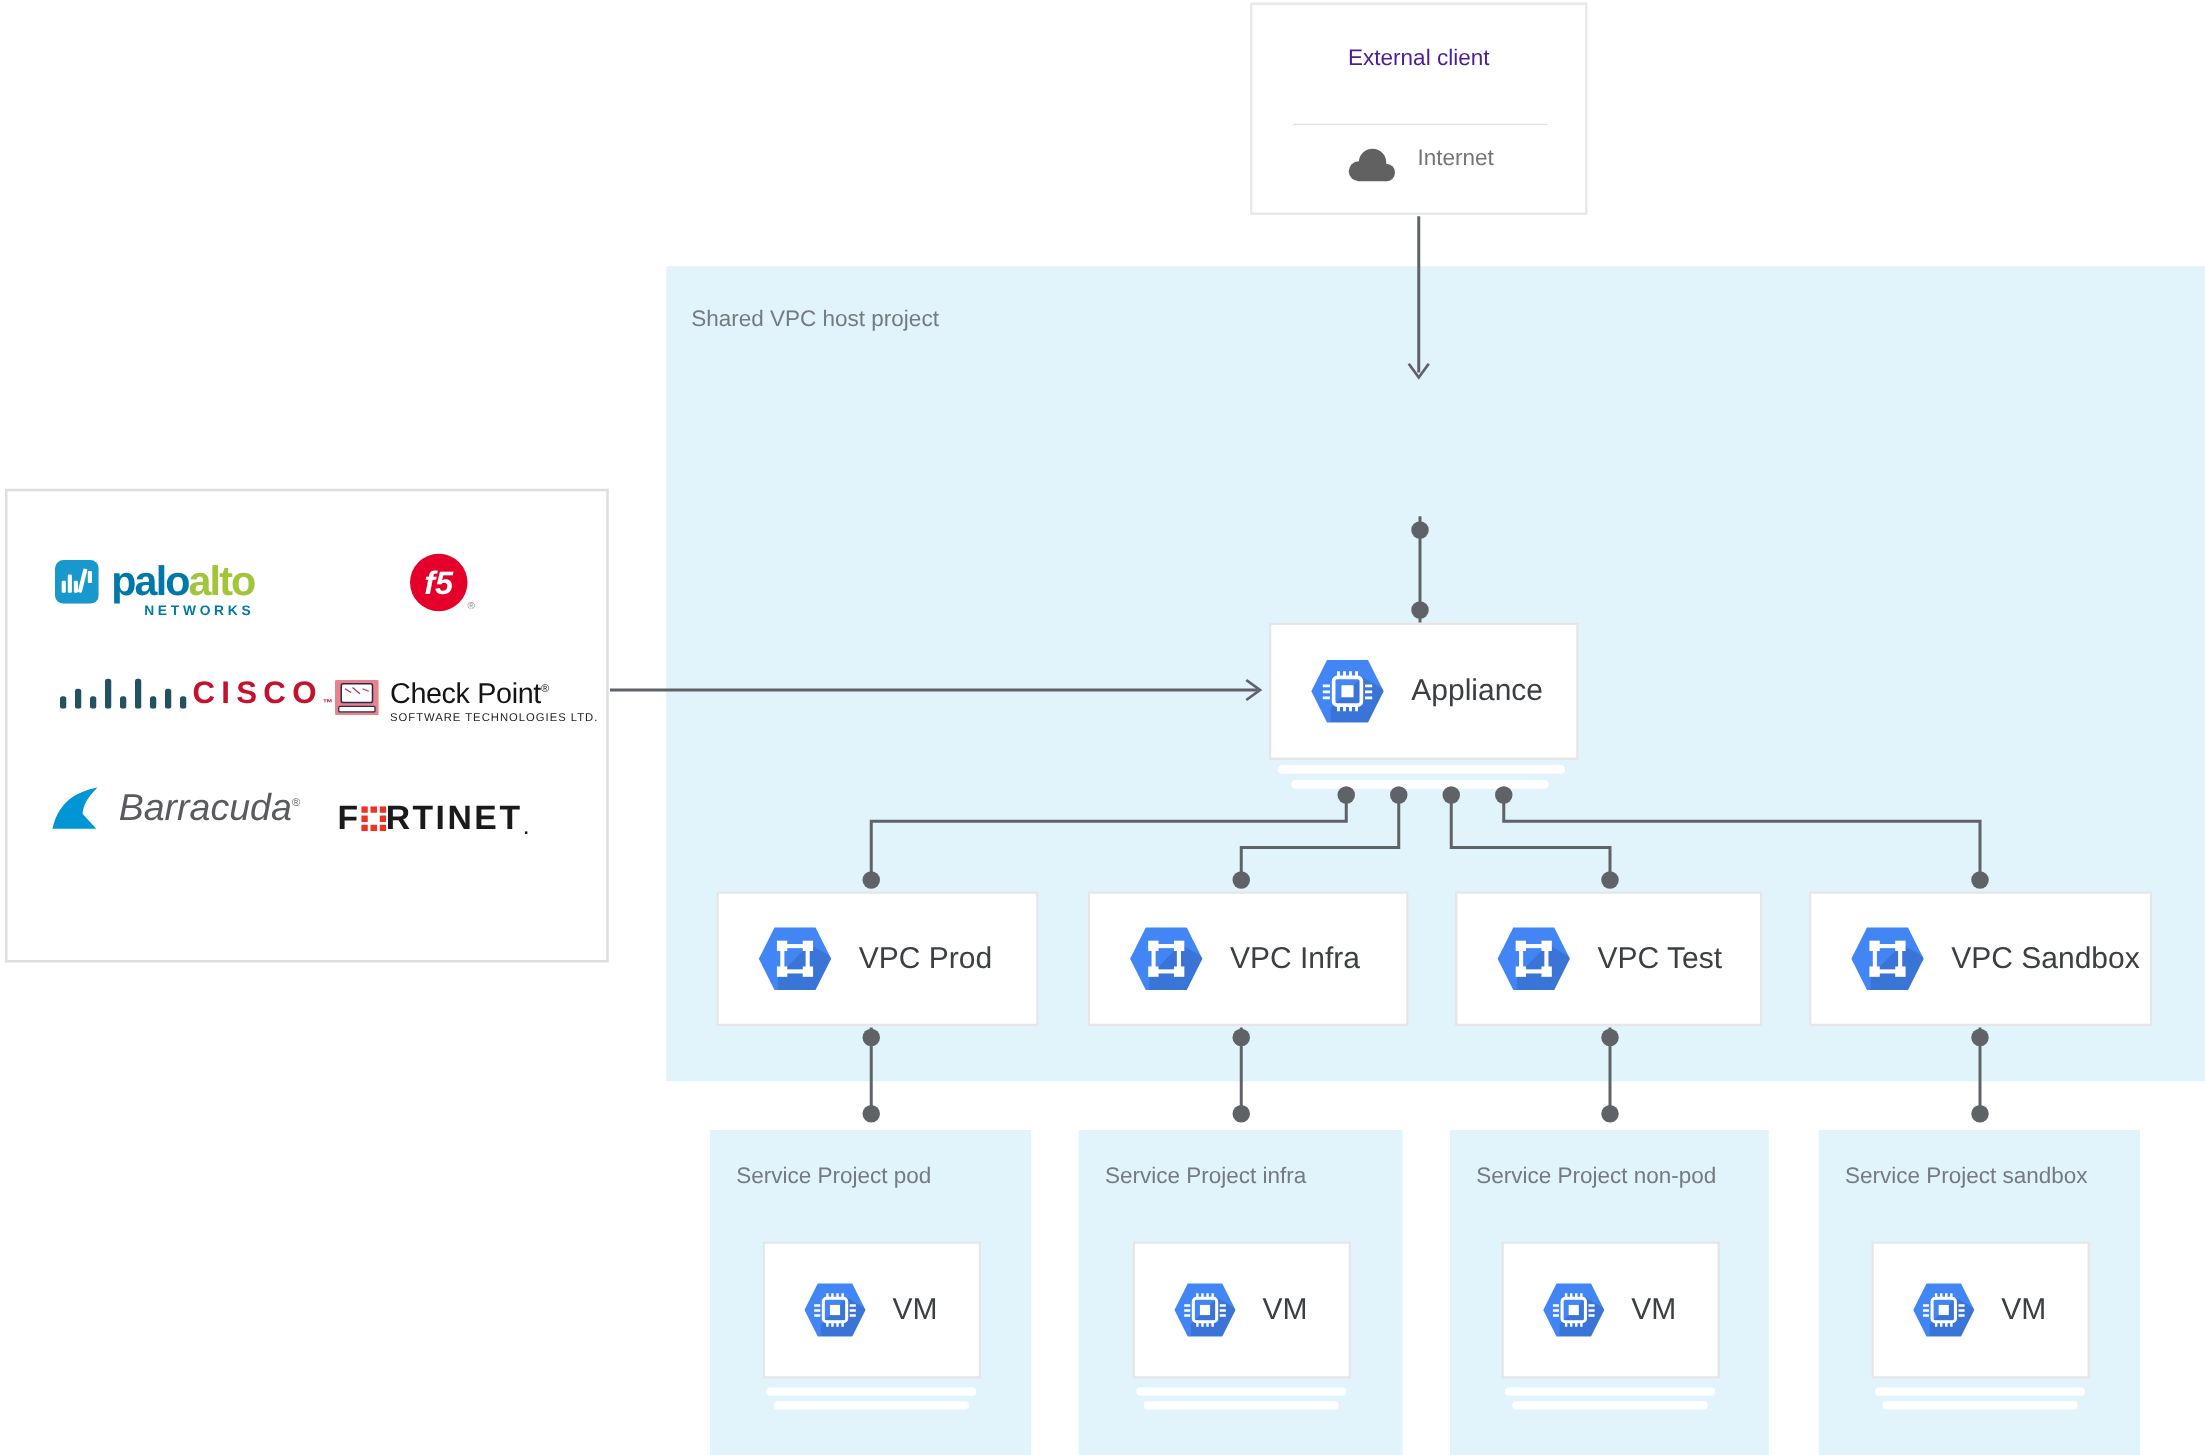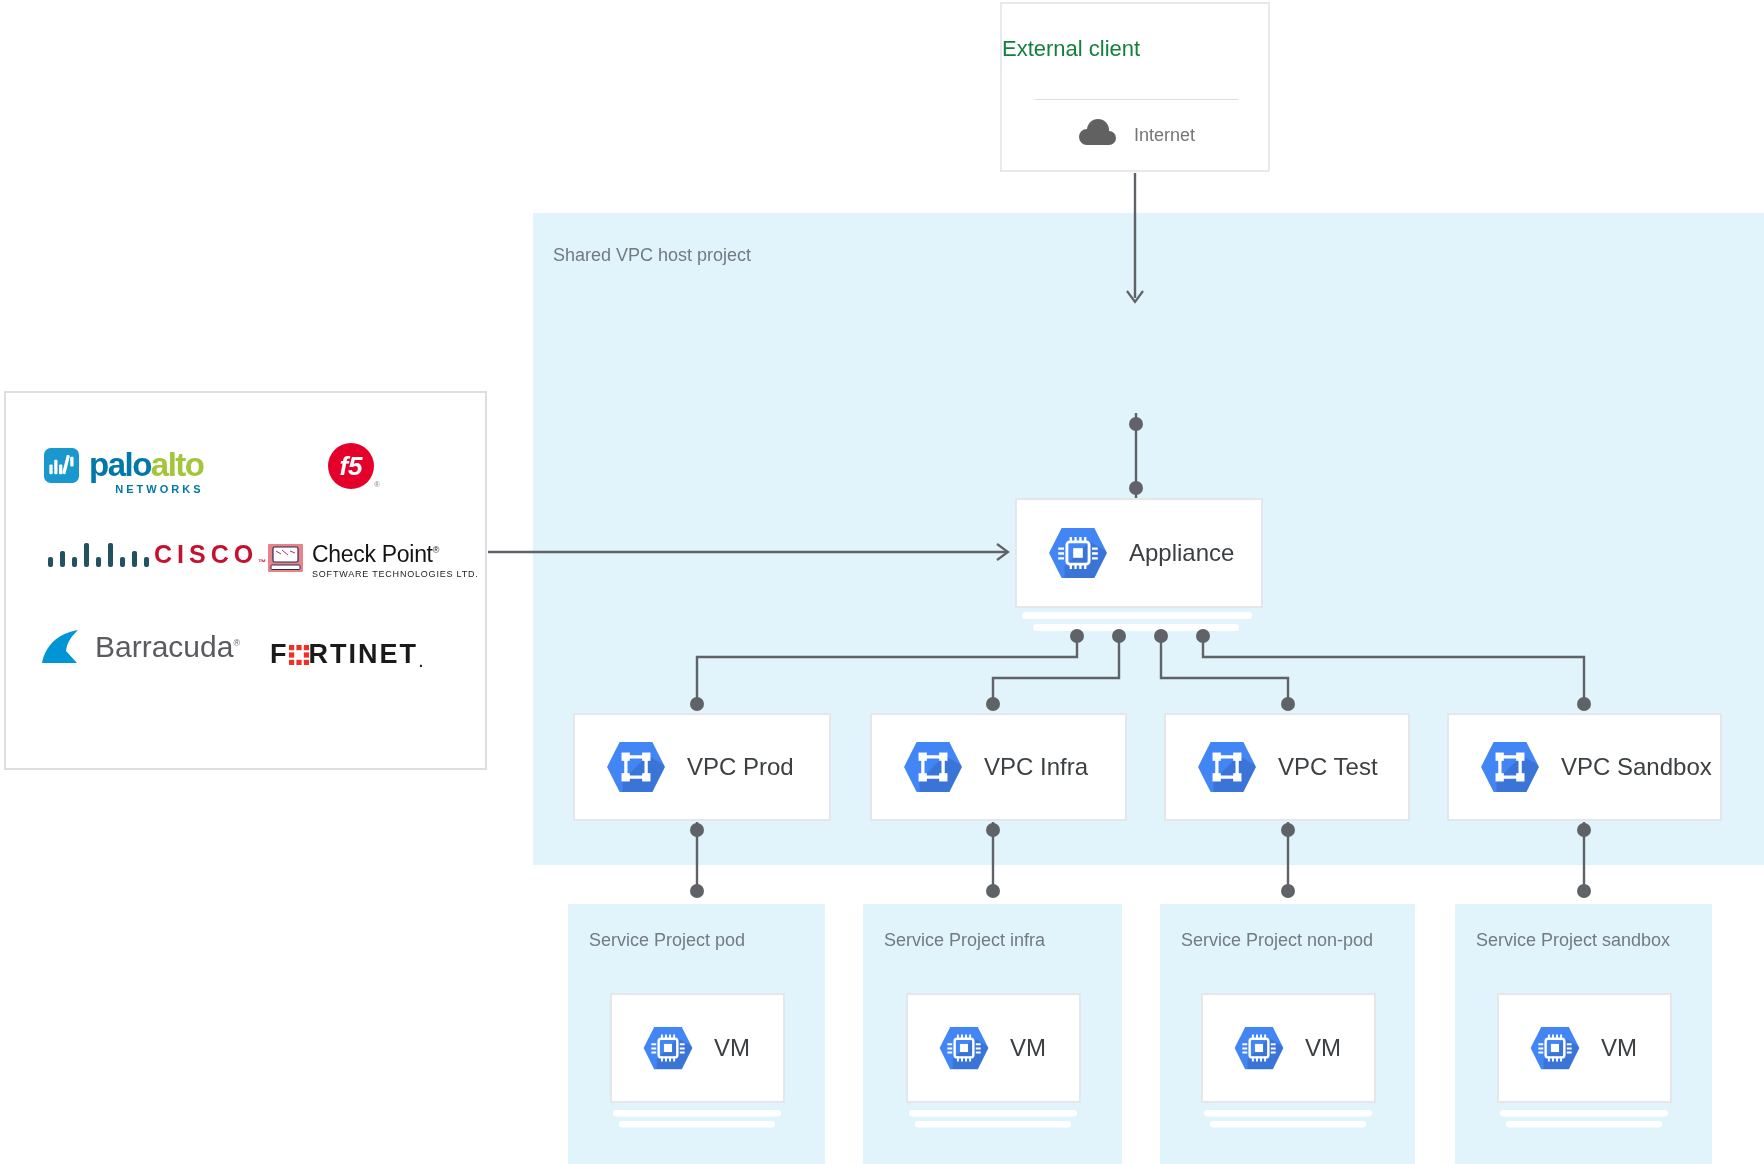--- a/index.html
+++ b/index.html
@@ -9,23 +9,23 @@
   }
   .region{position:absolute;background:#E1F3FB;}
   .region-label{position:absolute;left:20px;top:32px;font-size:18px;color:#747A80;}
   .svc-label{padding:26px 0 0 21px;font-size:18px;color:#747A80;}
   .card{position:absolute;background:#fff;border:2px solid #E4E6E9;box-sizing:border-box;}
   .node{display:flex;align-items:center;gap:20px;padding-left:30px;}
   .hex{width:62px;height:54px;flex:0 0 auto;}
   .vm .hex{width:52px;height:46px;}
   .node-label{font-size:24px;color:#3C4043;white-space:nowrap;}
   .external{left:1000px;top:2px;width:270px;height:170px;border-color:#E7E9EC;}
-  .ext-title{text-align:left;margin-top:32px;font-size:22px;color:#15803d;}
+  .ext-title{text-align:center;margin-top:32px;font-size:18px;color:#4c1d95;}
   .ext-divider{position:absolute;left:33px;right:30px;top:95px;height:1px;background:#DBDDE0;}
-  .ext-row{position:absolute;left:0;right:0;top:112px;display:flex;justify-content:center;align-items:flex-end;gap:15px;}
+  .ext-row{position:absolute;left:0;right:0;top:112px;display:flex;justify-content:center;align-items:flex-start;gap:15px;}
   .ext-net-label{font-size:18px;color:#757575;}
   .overlay{position:absolute;left:0;top:0;pointer-events:none;}
   
   .vendor-box{left:4px;top:391px;width:483px;height:379px;border-color:#DCDEE1;}
   .logo{position:absolute;display:flex;align-items:center;}
   .logo-pa{left:38px;top:55px;gap:10px;align-items:flex-start;}
   .pa-word{font-size:33px;font-weight:bold;letter-spacing:-1.5px;line-height:1;}
   .pa-word .p1{color:#0079A8;}
   .pa-word .p2{color:#A3C53A;}
   .pa-sub{text-align:right;font-size:11px;letter-spacing:3px;color:#0079A8;font-weight:bold;margin-top:2px;}
@@ -33,21 +33,21 @@
   .f5-circle{width:46px;height:46px;border-radius:50%;background:#E4002B;color:#fff;display:flex;align-items:center;justify-content:center;font-size:26px;font-weight:bold;font-style:italic;text-align:center;}
   .f5-reg{font-size:8px;color:#888;align-self:flex-end;}
   .logo-cisco{left:40px;top:148px;flex-direction:row;align-items:center;gap:2px;}
   .cisco-text{color:#C4122E;font-weight:bold;font-size:25px;letter-spacing:5px;line-height:1;}
   .cisco-tm{font-size:8px;color:#C4122E;vertical-align:bottom;}
   .logo-cp{left:262px;top:150px;gap:9px;align-items:flex-start;}
   .cp-name{font-size:23px;color:#141414;letter-spacing:-0.3px;line-height:1;}
   .cp-reg{font-size:9px;vertical-align:super;}
   .cp-sub{font-size:9px;letter-spacing:0.8px;color:#222;margin-top:3px;}
   .logo-bc{left:34px;top:236px;gap:9px;}
-  .bc-text{font-size:30px;color:#5A5B5F;line-height:1;}
+  .bc-text{font-size:30px;color:#5A5B5F;line-height:1;font-style:italic;}
   .bc-reg{font-size:9px;color:#5A5B5F;vertical-align:super;}
   .logo-ft{left:264px;top:246px;align-items:center;font-weight:bold;color:#1A1A1A;font-size:27px;letter-spacing:2px;}
   .ft-dot{font-size:14px;align-self:flex-end;margin-left:1px;}
 </style>
 </head>
 <body>
 
 <svg width="0" height="0" style="position:absolute" aria-hidden="true">
   <defs>
     <clipPath id="hexclip">

